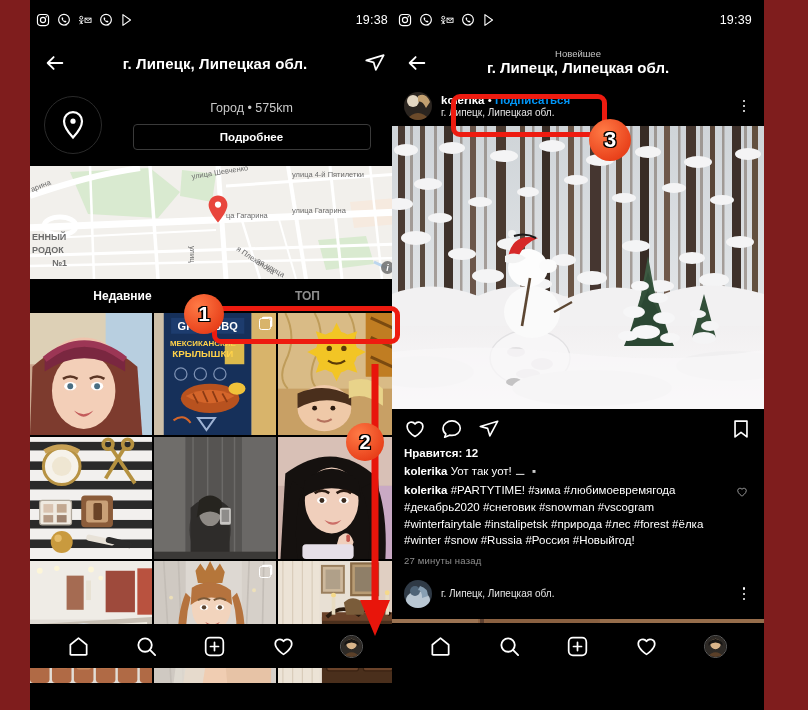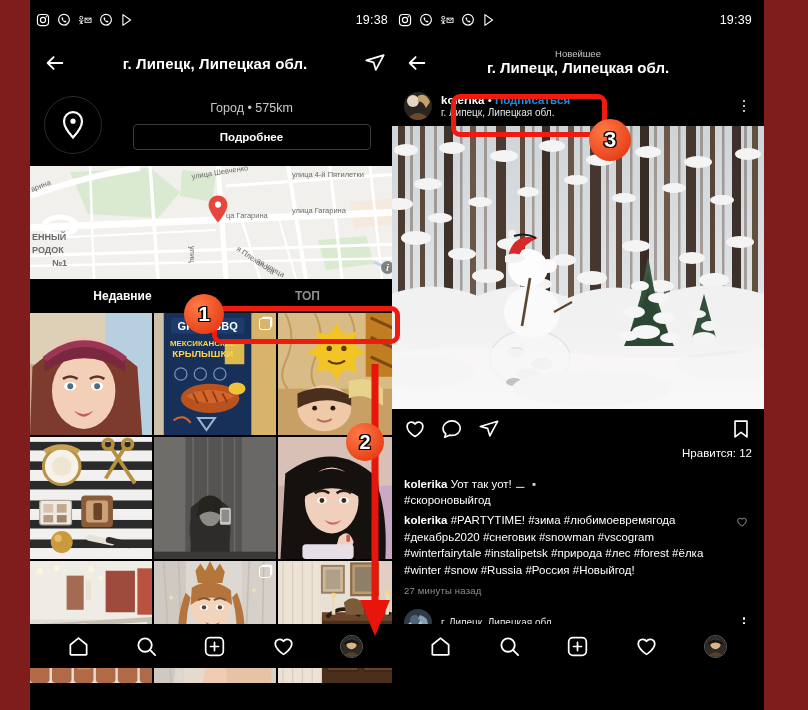--- a/index.html
+++ b/index.html
@@ -79,21 +79,21 @@
   .ph-dots { width:16px; display:flex; flex-direction:column; align-items:center; gap:2.5px; cursor:pointer;}
   .ph-dots i { width:2.6px; height:2.6px; background:#fff; border-radius:50%; display:block; }
 
   .post-photo { position:relative; width:100%; height:283px; overflow:hidden; background:#dedede; }
 
   .action-row { display:flex; align-items:center; padding:9px 12px 4px 12px; gap:15px; height:34px; }
   .action-row .spacer { flex:1; }
   .act { width:22px; height:22px; cursor:pointer; }
 
   .caption { padding:2px 12px 0 12px; font-size:11.5px; line-height:1.45; }
-  .likes { font-weight:normal; font-size:11.5px; margin-bottom:14px;text-align:right; }
+  .likes { font-weight:bold; font-size:11.5px; margin-bottom:1px; }
   .cap-user { font-weight:bold; }
   .cap-block { position:relative; padding-right:26px; }
   .cap-heart { position:absolute; right:4px; top:4px; width:12px; height:12px; }
   .cap-time { font-size:9.5px; color:#8e8e8e; margin-top:5px; letter-spacing:.2px; }
 
   
   .ann-badge { position:absolute; border-radius:50%; background:#f04e23;
                display:flex; align-items:center; justify-content:center;
                font-weight:bold; color:#fff; z-index:40;
                text-shadow:-1.4px -1.4px 0 #000,1.4px -1.4px 0 #000,-1.4px 1.4px 0 #000,1.4px 1.4px 0 #000;
@@ -774,21 +774,20 @@
           <path d="M5.5 3.4h13v17.2L12 15.6l-6.5 5z" fill="none" stroke="#fff" stroke-width="1.8" stroke-linejoin="round"></path>
         </svg>
     </div>
 
     <div class="caption">
       <div class="likes">Нравится: 12</div>
       <div>
         <span class="cap-user">kolerika</span>
         <span>Уот так уот! </span>
         <span style="opacity:.8">⚊&nbsp;&nbsp;▪</span>
-        <div>#скороновыйгод</div>
       </div>
       <div class="cap-block" style="margin-top:3px;">
         <span class="cap-user">kolerika</span>
         <span>#PARTYTIME! #зима #любимоевремягода #декабрь2020 #снеговик #snowman #vscogram #winterfairytale #instalipetsk #природа #лес #forest #ёлка #winter #snow #Russia #Россия #Новыйгод!</span>
         <svg class="cap-heart" viewBox="0 0 24 24">
             <path d="M12 20.2S3.4 14.8 3.4 9.2A4.7 4.7 0 0 1 12 6.6a4.7 4.7 0 0 1 8.6 2.6c0 5.6-8.6 11-8.6 11z" fill="none" stroke="#9a9a9a" stroke-width="2" stroke-linejoin="round"></path>
           </svg>
       </div>
       <div class="cap-time">27 минуты назад</div>
     </div>

